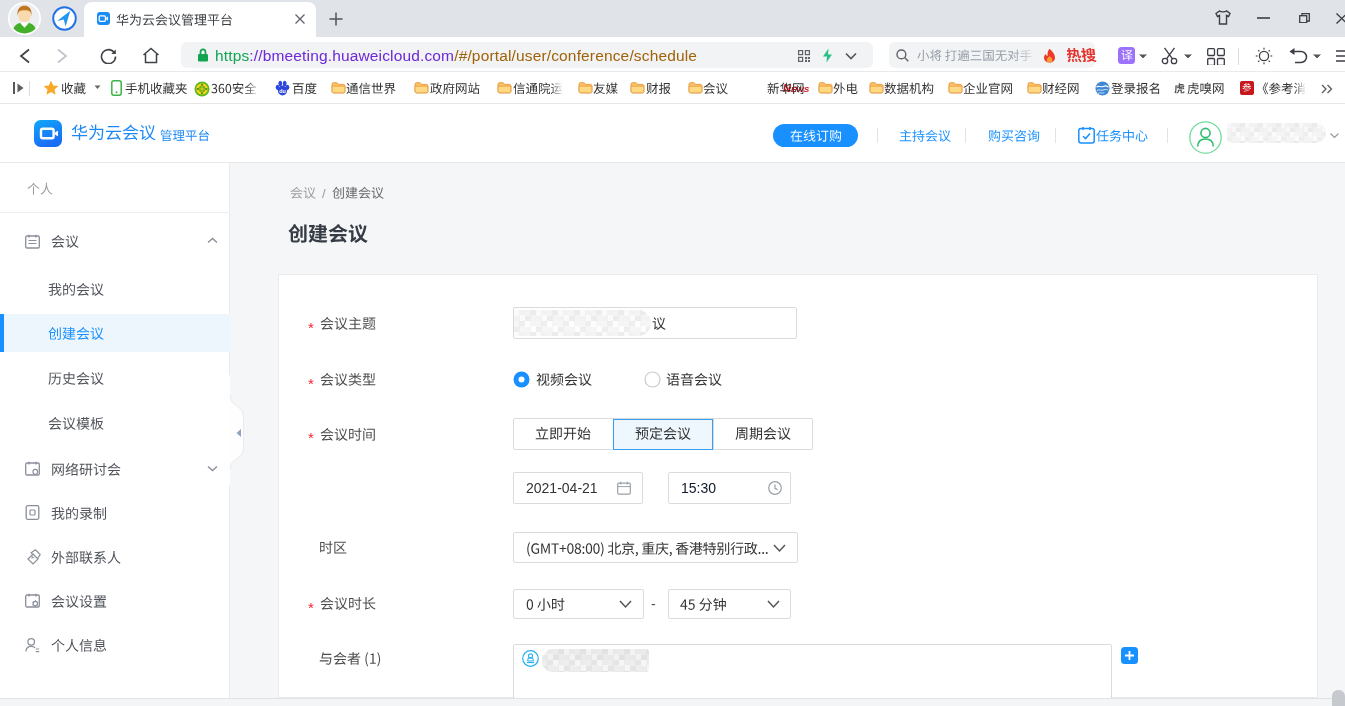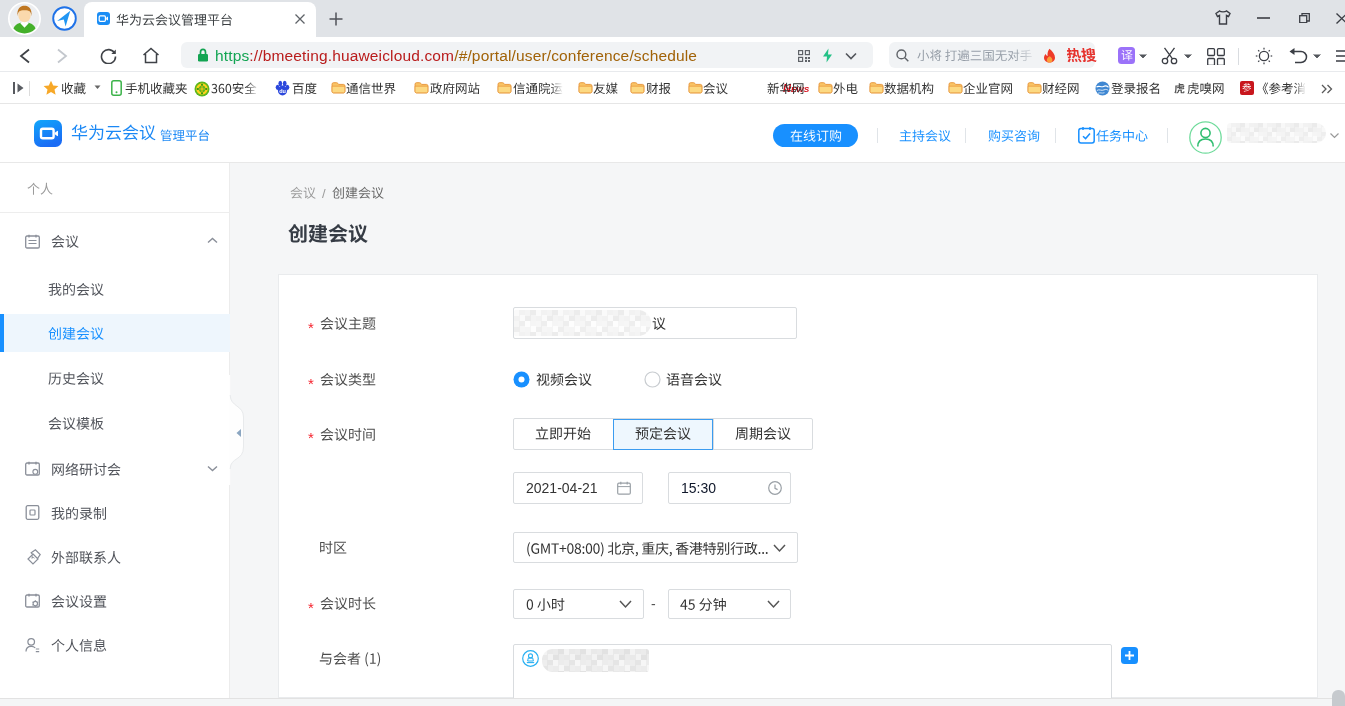--- a/index.html
+++ b/index.html
@@ -222,21 +222,21 @@
     <path d="M15.8 1.5 L15.8 6 L11.3 6 Z" fill="#3f4247"></path>
   </svg>
 <svg style="position:absolute;left:142px;top:47px;" width="18" height="17" viewBox="0 0 18 17">
     <path d="M1.5 8 L9 1.5 L16.5 8 M3.5 7 V15.5 H14.5 V7" fill="none" stroke="#3f4247" stroke-width="1.5"></path>
   </svg>
 <div style="position:absolute;left:181px;top:42px;width:692px;height:26px;background:#f1f3f5;border-radius:6px;"></div>
 <svg style="position:absolute;left:197px;top:48px;" width="12" height="14" viewBox="0 0 12 14">
     <rect x="1" y="6" width="10" height="7.5" rx="1.2" fill="#13a452"></rect>
     <path d="M3.5 6 V4.2 A2.5 2.8 0 0 1 8.5 4.2 V6" fill="none" stroke="#13a452" stroke-width="1.7"></path>
   </svg>
-<div style="position:absolute;left:215px;top:46.81px;font:400 15.5px 'Liberation Sans',sans-serif;color:#12a452;white-space:nowrap;"><span style="letter-spacing:0.15px">https</span><span style="color:#b91c1c;letter-spacing:0.15px">://bmeeting.huaweicloud.com</span><span style="color:#a16207;letter-spacing:0.15px">/#/portal/user/conference/schedule</span></div>
+<div style="position:absolute;left:215px;top:46.81px;font:400 15.5px 'Liberation Sans',sans-serif;color:#12a452;white-space:nowrap;"><span style="letter-spacing:0.15px">https</span><span style="color:#6d28d9;letter-spacing:0.15px">://bmeeting.huaweicloud.com</span><span style="color:#a16207;letter-spacing:0.15px">/#/portal/user/conference/schedule</span></div>
 <svg style="position:absolute;left:798px;top:50px;" width="12" height="12" viewBox="0 0 12 12">
     <g fill="none" stroke="#5f6368" stroke-width="1.2">
       <rect x="0.6" y="0.6" width="4" height="4"></rect>
       <rect x="7.4" y="0.6" width="4" height="4"></rect>
       <rect x="0.6" y="7.4" width="4" height="4"></rect>
     </g>
     <rect x="7" y="7" width="2.2" height="2.2" fill="#5f6368"></rect>
     <rect x="10" y="10" width="2" height="2" fill="#5f6368"></rect>
     <rect x="10" y="7" width="2" height="2" fill="#5f6368"></rect>
     <rect x="7" y="10" width="2" height="2" fill="#5f6368"></rect>

